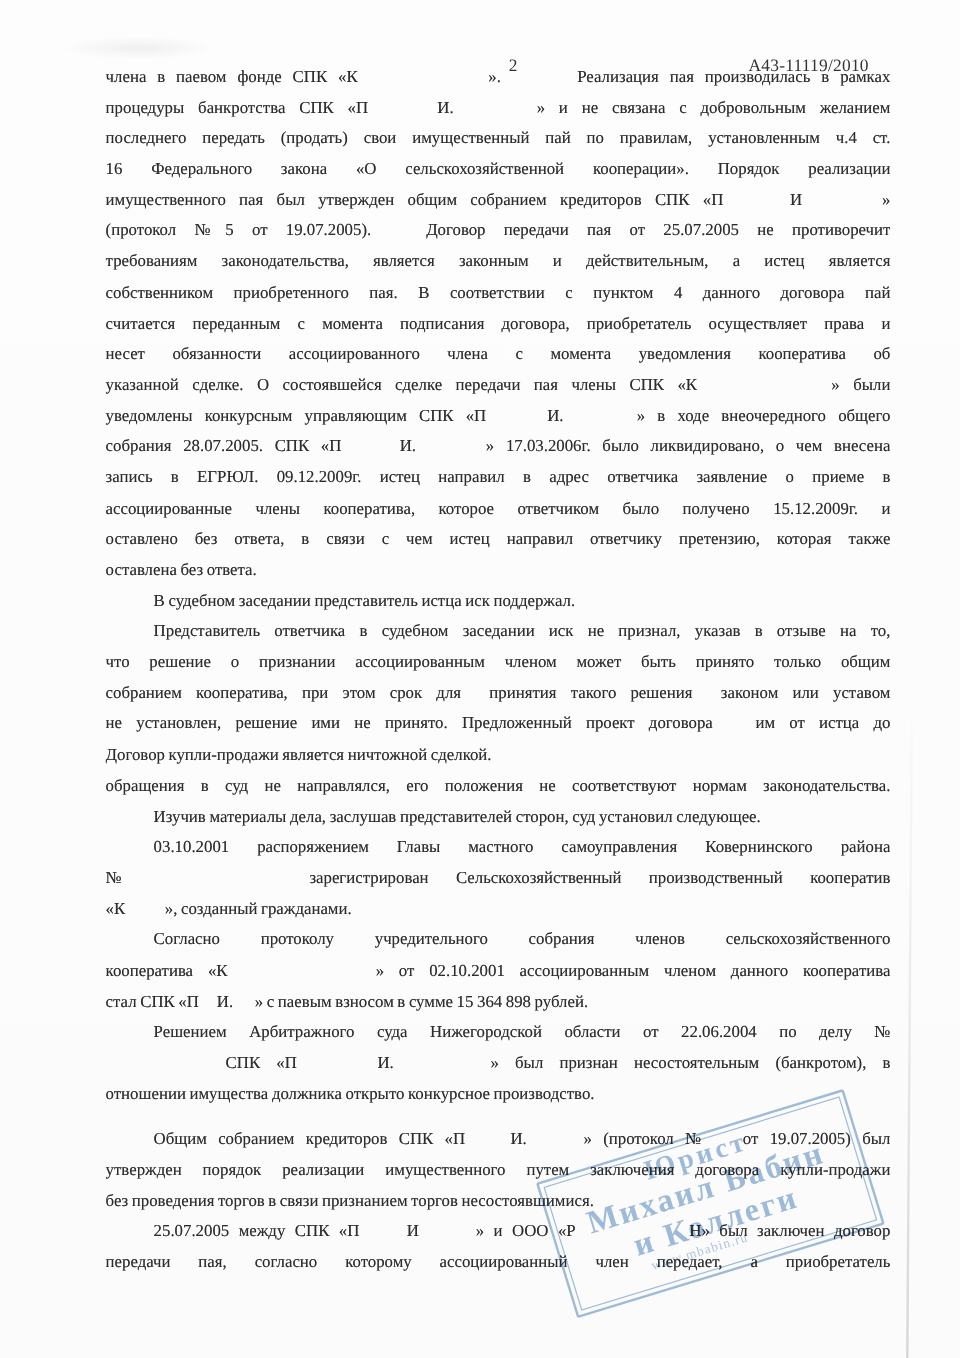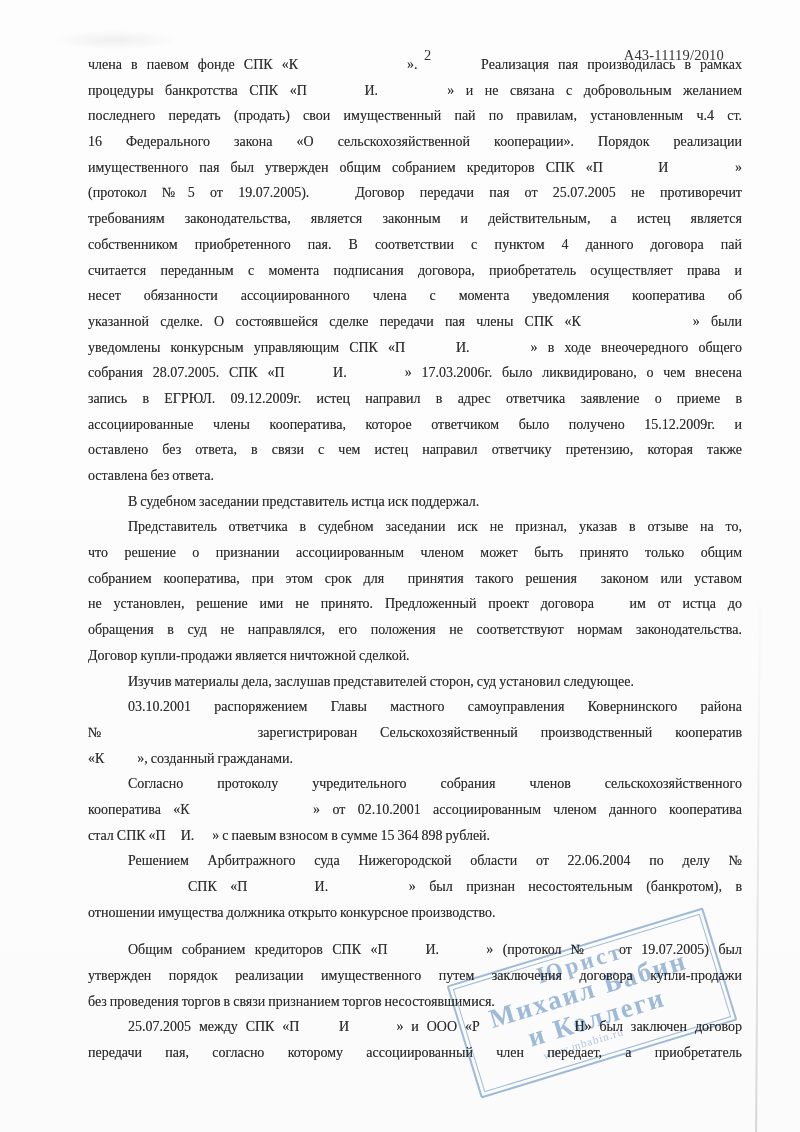--- a/index.html
+++ b/index.html
@@ -94,22 +94,22 @@
       <div class="line fill">собрания 28.07.2005. СПК «П&nbsp;&nbsp;&nbsp;&nbsp;&nbsp;И.&nbsp;&nbsp;&nbsp;&nbsp;&nbsp;&nbsp;» 17.03.2006г. было ликвидировано, о чем внесена</div>
       <div class="line fill">запись в ЕГРЮЛ. 09.12.2009г. истец направил в адрес ответчика заявление о приеме в</div>
       <div class="line fill">ассоциированные члены кооператива, которое ответчиком было получено 15.12.2009г. и</div>
       <div class="line fill">оставлено без ответа, в связи с чем истец направил ответчику претензию, которая также</div>
       <div class="line">оставлена без ответа.</div>
       <div class="line" style="padding-left: 40px;">В судебном заседании представитель истца иск поддержал.</div>
       <div class="line fill" style="padding-left: 40px;">Представитель ответчика в судебном заседании иск не признал, указав в отзыве на то,</div>
       <div class="line fill">что решение о признании ассоциированным членом может быть принято только общим</div>
       <div class="line fill">собранием кооператива, при этом срок для&nbsp; принятия такого решения&nbsp; законом или уставом</div>
       <div class="line fill">не установлен, решение ими не принято. Предложенный проект договора&nbsp;&nbsp; им от истца до</div>
+      <div class="line">Договор купли-продажи является ничтожной сделкой.</div>
       <div class="line fill">обращения в суд не направлялся, его положения не соответствуют нормам законодательства.</div>
-      <div class="line">Договор купли-продажи является ничтожной сделкой.</div>
       <div class="line" style="padding-left: 40px;">Изучив материалы дела, заслушав представителей сторон, суд установил следующее.</div>
       <div class="line fill" style="padding-left: 40px;">03.10.2001 распоряжением Главы мастного самоуправления Ковернинского района</div>
       <div class="line fill">№&nbsp;&nbsp;&nbsp;&nbsp;&nbsp;&nbsp;зарегистрирован Сельскохозяйственный производственный кооператив</div>
       <div class="line">«К&nbsp;&nbsp;&nbsp;&nbsp;&nbsp;&nbsp;&nbsp;&nbsp;&nbsp;&nbsp;&nbsp;», созданный гражданами.</div>
       <div class="line fill" style="padding-left: 40px;">Согласно протоколу учредительного собрания членов сельскохозяйственного</div>
       <div class="line fill">кооператива «К&nbsp;&nbsp;&nbsp;&nbsp;&nbsp;&nbsp;&nbsp;&nbsp;&nbsp;&nbsp;» от 02.10.2001 ассоциированным членом данного кооператива</div>
       <div class="line">стал СПК «П&nbsp;&nbsp;&nbsp;&nbsp;&nbsp;И.&nbsp;&nbsp;&nbsp;&nbsp;&nbsp;&nbsp;» с паевым взносом в сумме 15 364 898 рублей.</div>
       <div class="line fill" style="padding-left: 40px;">Решением Арбитражного суда Нижегородской области от 22.06.2004 по делу №</div>
       <div class="line fill" style="padding-left: 100px;">СПК «П&nbsp;&nbsp;&nbsp;&nbsp;&nbsp;И.&nbsp;&nbsp;&nbsp;&nbsp;&nbsp;&nbsp;» был признан несостоятельным (банкротом), в</div>
       <div class="line">отношении имущества должника открыто конкурсное производство.</div>

